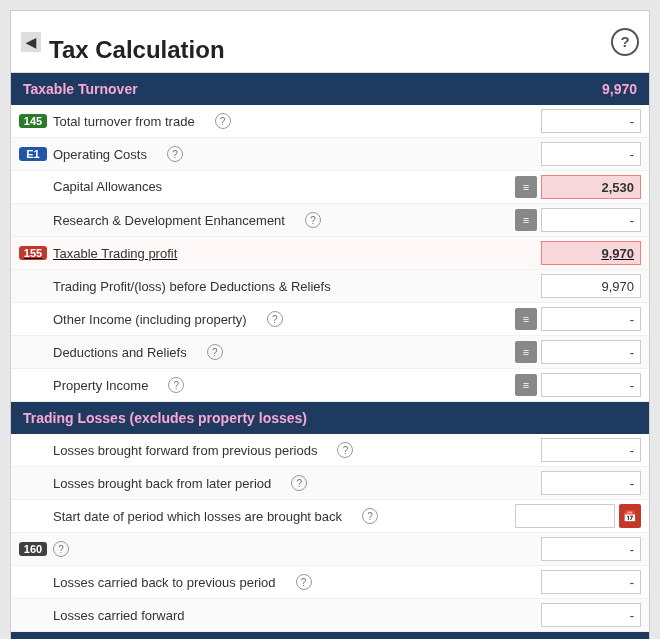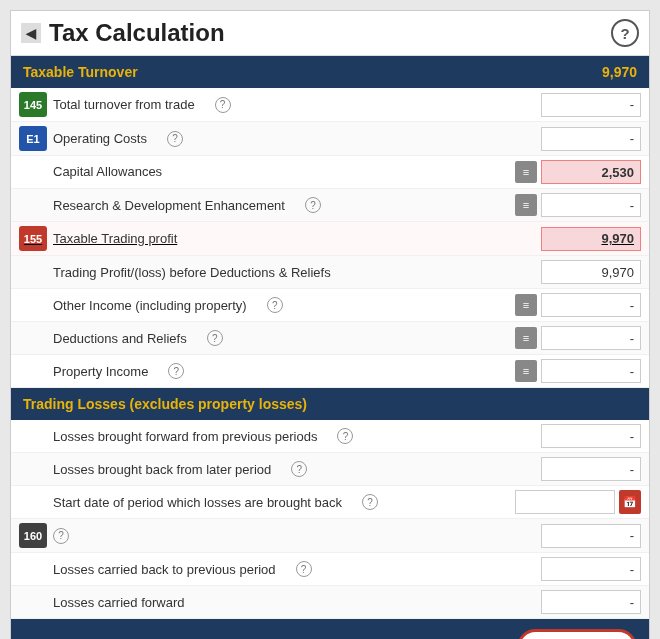--- a/index.html
+++ b/index.html
@@ -43,39 +43,40 @@
       height: 20px;
       display: flex;
       align-items: center;
       justify-content: center;
     }
 
     .page-title {
       font-size: 24px;
       font-weight: bold;
       color: #222;
+      margin-top: 17px;
     }
 
     .help-icon {
       width: 28px;
       height: 28px;
       border: 2px solid #555;
       border-radius: 50%;
       display: flex;
       align-items: center;
       justify-content: center;
       font-size: 15px;
       font-weight: bold;
       color: #555;
       cursor: pointer;
     }
 
     .section-header {
       background: #1e3a5f;
-      color: #eab308;
+      color: #f9a8d4;
       padding: 8px 12px;
       font-size: 14px;
       font-weight: bold;
       display: flex;
       justify-content: space-between;
       align-items: center;
     }
 
     .section-header .header-value {
       font-weight: bold;
@@ -89,21 +90,21 @@
       border-bottom: 1px solid #f0f0f0;
       min-height: 32px;
     }
 
     .row:nth-child(even) {
       background: #fafafa;
     }
 
     .badge {
       min-width: 28px;
-      height: 25px;
+      height: 14px;
       border-radius: 3px;
       display: flex;
       align-items: center;
       justify-content: center;
       font-size: 11px;
       font-weight: bold;
       color: #fff;
       margin-right: 6px;
       padding: 0 3px;
     }

